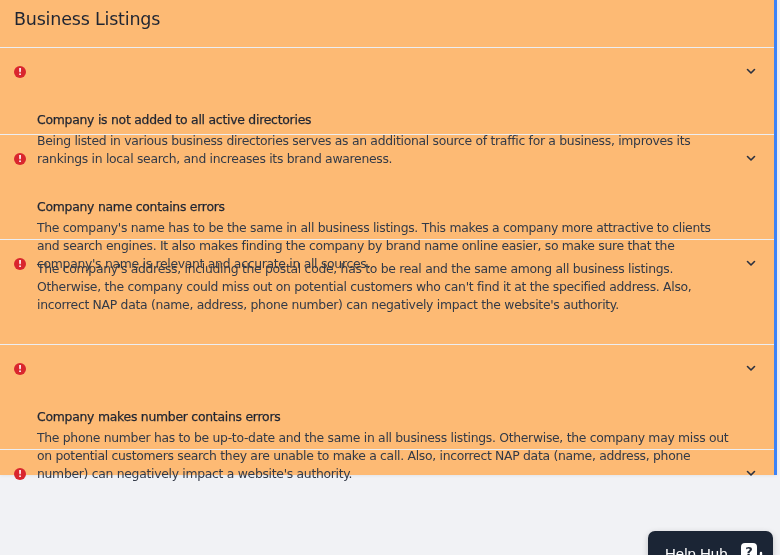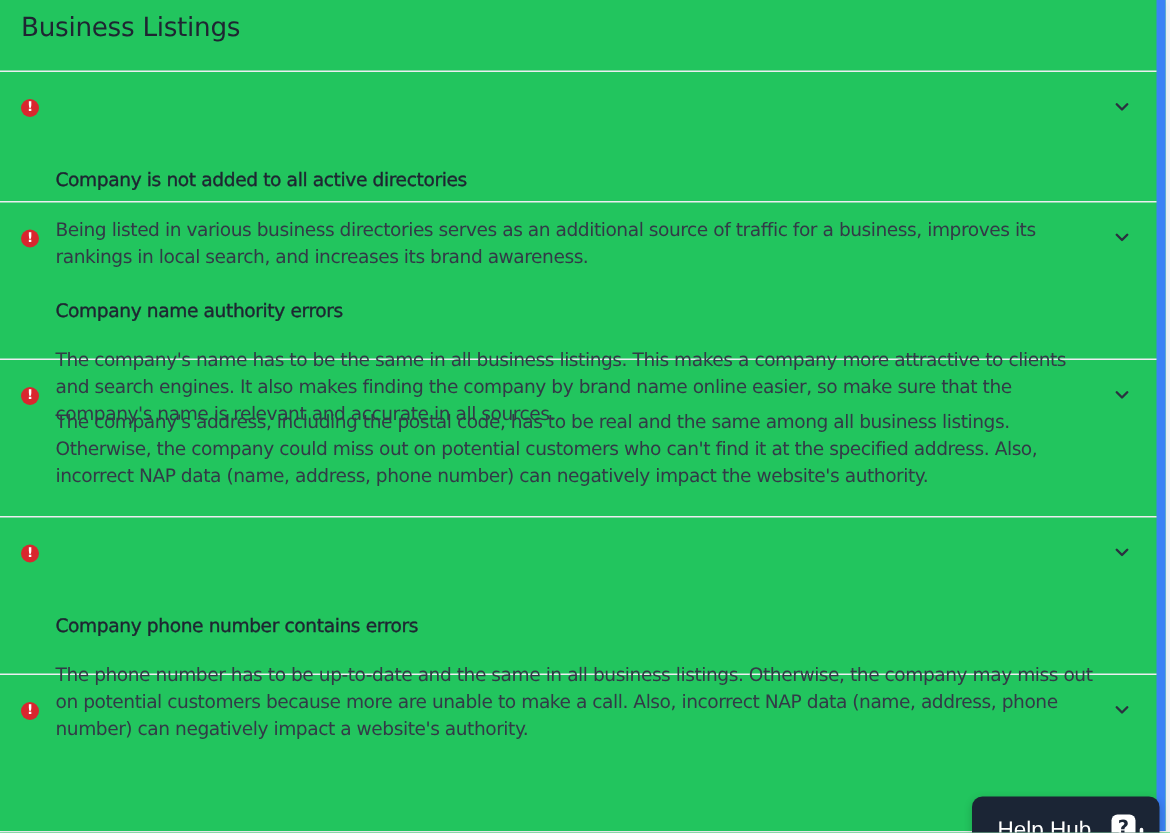--- a/index.html
+++ b/index.html
@@ -7,23 +7,23 @@
     body {
       background: #f1f2f5;
       font-family: "DejaVu Sans", "Liberation Sans", sans-serif;
       color: #1f2532;
       position: relative;
     }
     .card {
       position: absolute;
       left: 0; top: 0;
       width: 777px;
-      height: 554px;
-      background: #22c55e;
-      border-right: 6px solid #3b82f6;
+      height: 475px;
+      background: #fdba74;
+      border-right: 3px solid #3b82f6;
       box-shadow: 0 1px 3px rgba(0,0,0,0.06);
     }
     .header {
       height: 48px;
       padding: 9px 14px 0 14px;
       border-bottom: 1px solid #eceef2;
     }
     .title {
       font-size: 17.5px;
       font-weight: normal;
@@ -58,21 +58,21 @@
     .item-title {
       font-size: 12.4px;
       font-weight: normal;
       color: #1f2532;
       line-height: 16px;
       letter-spacing: -0.25px;
       margin-top: 48px;
       -webkit-text-stroke: 0.25px #1f2532;
     }
     .item-desc {
-      margin-top: 16px;
+      margin-top: 4px;
       font-size: 12.4px;
       line-height: 18px;
       color: #333a47;
       letter-spacing: -0.3px;
     }
     .chevron {
       position: absolute;
       right: 17px;
       top: 17px;
       width: 12px; height: 12px;
@@ -117,39 +117,39 @@
     <span class="alert-icon">!</span>
     <div class="item-title">Company is not added to all active directories</div>
     <div class="item-desc">Being listed in various business directories serves as an additional source of traffic for a business, improves its rankings in local search, and increases its brand awareness.</div>
     <svg class="chevron" viewBox="0 0 12 12">
         <path d="M2.5 4.5 L6 8 L9.5 4.5" fill="none" stroke="#2b3140" stroke-width="1.6" stroke-linecap="round" stroke-linejoin="round"></path>
       </svg>
   </div>
 
   <div class="item item-2">
     <span class="alert-icon">!</span>
-    <div class="item-title">Company name authority errors</div>
+    <div class="item-title">Company name contains errors</div>
     <div class="item-desc">The company's name has to be the same in all business listings. This makes a company more attractive to clients and search engines. It also makes finding the company by brand name online easier, so make sure that the company's name is relevant and accurate in all sources.</div>
     <svg class="chevron" viewBox="0 0 12 12">
         <path d="M2.5 4.5 L6 8 L9.5 4.5" fill="none" stroke="#2b3140" stroke-width="1.6" stroke-linecap="round" stroke-linejoin="round"></path>
       </svg>
   </div>
 
   <div class="item item-3">
     <span class="alert-icon">!</span>
     <div class="item-desc">The company's address, including the postal code, has to be real and the same among all business listings. Otherwise, the company could miss out on potential customers who can't find it at the specified address. Also, incorrect NAP data (name, address, phone number) can negatively impact the website's authority.</div>
     <svg class="chevron" viewBox="0 0 12 12">
         <path d="M2.5 4.5 L6 8 L9.5 4.5" fill="none" stroke="#2b3140" stroke-width="1.6" stroke-linecap="round" stroke-linejoin="round"></path>
       </svg>
   </div>
 
   <div class="item item-4">
     <span class="alert-icon">!</span>
-    <div class="item-title">Company phone number contains errors</div>
-    <div class="item-desc">The phone number has to be up-to-date and the same in all business listings. Otherwise, the company may miss out on potential customers because more are unable to make a call. Also, incorrect NAP data (name, address, phone number) can negatively impact a website's authority.</div>
+    <div class="item-title">Company makes number contains errors</div>
+    <div class="item-desc">The phone number has to be up-to-date and the same in all business listings. Otherwise, the company may miss out on potential customers search they are unable to make a call. Also, incorrect NAP data (name, address, phone number) can negatively impact a website's authority.</div>
     <svg class="chevron" viewBox="0 0 12 12">
         <path d="M2.5 4.5 L6 8 L9.5 4.5" fill="none" stroke="#2b3140" stroke-width="1.6" stroke-linecap="round" stroke-linejoin="round"></path>
       </svg>
   </div>
 
   <div class="item item-5">
     <span class="alert-icon">!</span>
     <svg class="chevron" viewBox="0 0 12 12">
         <path d="M2.5 4.5 L6 8 L9.5 4.5" fill="none" stroke="#2b3140" stroke-width="1.6" stroke-linecap="round" stroke-linejoin="round"></path>
       </svg>

